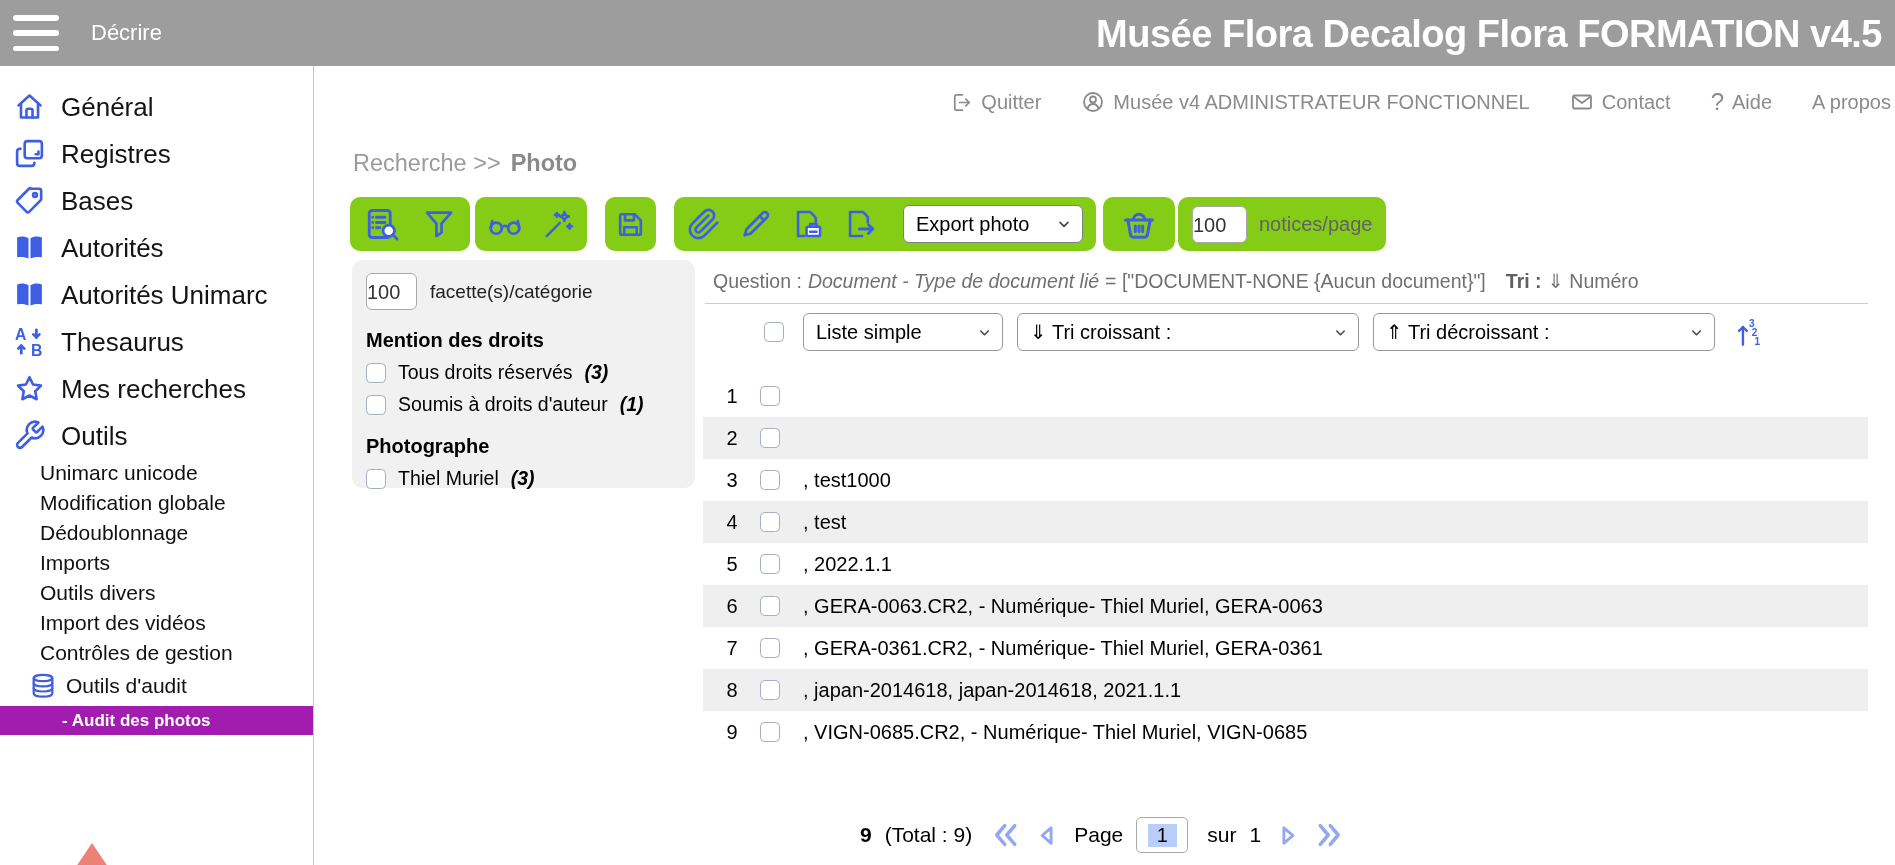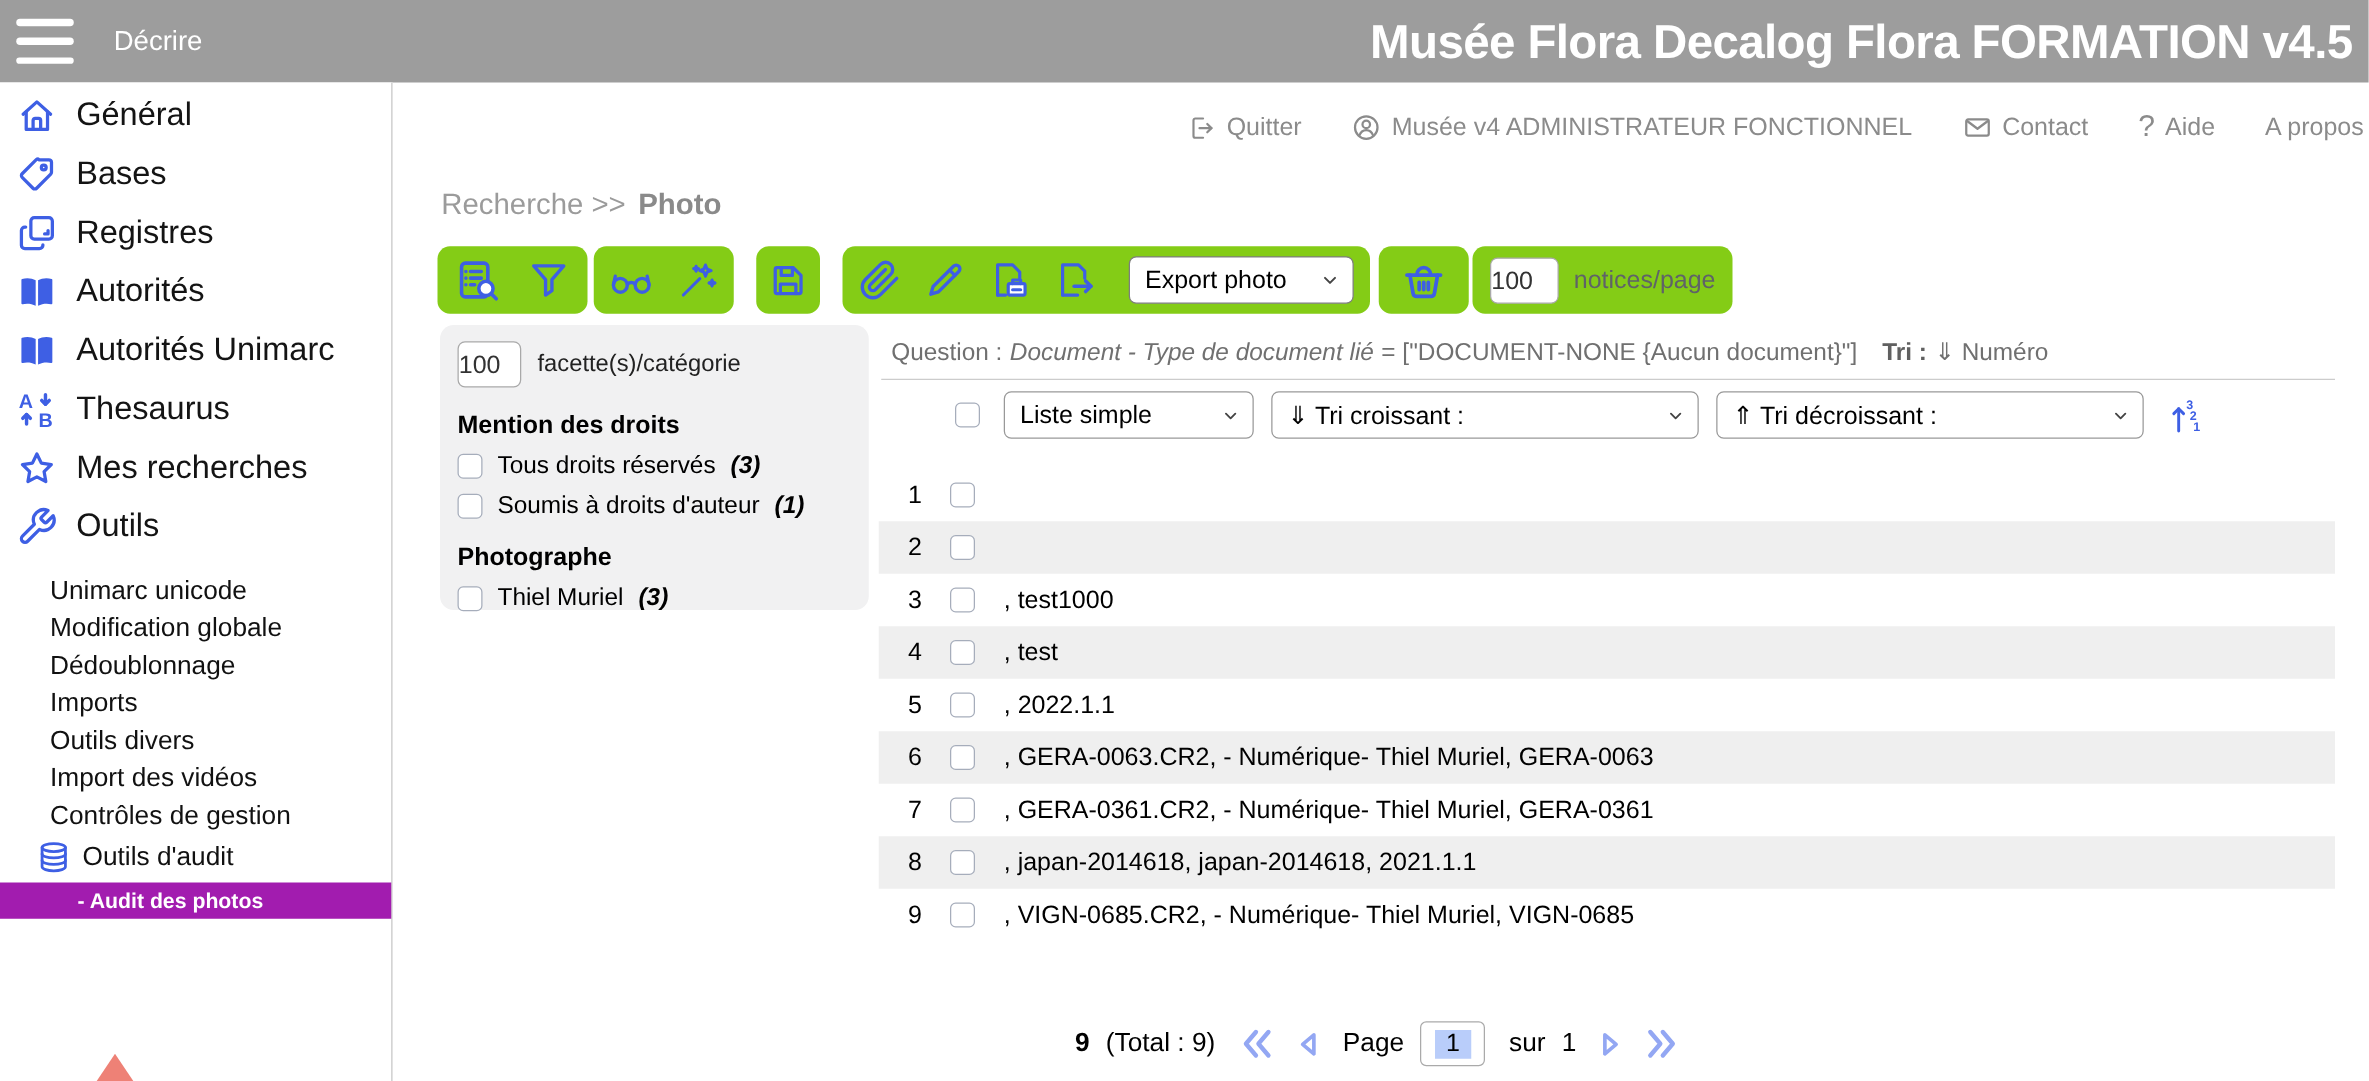--- a/index.html
+++ b/index.html
@@ -11,21 +11,21 @@
   svg{display:block}
   
   .topbar{position:absolute;left:0;top:0;width:1895px;height:66px;background:#9d9d9d;}
   .hamburger{position:absolute;left:13px;top:15px;width:46px;height:36px;display:flex;flex-direction:column;justify-content:space-between;cursor:pointer;}
   .hamburger i{display:block;height:5.5px;background:#fff;border-radius:3px;}
   .module-label{position:absolute;left:91px;top:0;height:66px;line-height:66px;color:#fff;font-size:22px;}
   .app-title{position:absolute;right:0;top:0;height:66px;line-height:68px;padding-right:13px;color:#fff;
     font-size:38px;font-weight:bold;letter-spacing:-.5px;white-space:nowrap;}
   
   .sidebar{position:absolute;left:0;top:66px;width:313px;height:799px;border-right:1px solid #c6c6c6;background:#fff;}
-  .side-item{display:flex;align-items:flex-start;height:47px;padding-left:13px;gap:15px;cursor:pointer;}
+  .side-item{display:flex;align-items:flex-end;height:47px;padding-left:13px;gap:15px;cursor:pointer;}
   .side-item .lbl{font-size:26px;color:#141414;white-space:nowrap;}
   .side-sub{height:30px;line-height:30px;padding-left:40px;font-size:21px;color:#111;cursor:pointer;white-space:nowrap;}
   .side-list{padding-top:10px;}
   .side-sublist{margin-top:6px;}
   .side-audit{display:flex;align-items:center;height:36px;padding-left:29px;gap:9px;font-size:21px;color:#111;cursor:pointer;}
   .side-active{margin-top:2px;height:29px;line-height:29px;background:#a21caf;color:#fff;font-weight:bold;font-size:17px;padding-left:62px;cursor:pointer;white-space:nowrap;}
   .logo-triangle{position:absolute;left:49px;top:777px;width:0;height:0;
     border-left:43px solid transparent;border-right:43px solid transparent;border-bottom:64px solid #ee8176;}
   
   .userbar{position:absolute;top:88px;right:4px;display:flex;align-items:center;gap:40px;color:#8b8b8b;font-size:20px;white-space:nowrap;}
@@ -108,35 +108,35 @@
             <path d="M4 11.2L12 4l8 7.2"></path>
             <path d="M5.8 9.8V20h12.4V9.8"></path>
             <path d="M9.8 20v-5.2a1.2 1.2 0 0 1 1.2-1.2h2a1.2 1.2 0 0 1 1.2 1.2V20"></path>
           </svg>
         </span>
       <span class="lbl">Général</span>
     </div>
     <div class="side-item">
       <span>
           <svg width="33" height="33" viewBox="0 0 24 24" fill="none" stroke="#3e5fe4" stroke-width="1.9" stroke-linecap="round" stroke-linejoin="round">
-            <path d="M13.2 3.5h5.8a1.5 1.5 0 0 1 1.5 1.5v5.8a1.5 1.5 0 0 1-.44 1.06l-8.2 8.2a1.5 1.5 0 0 1-2.12 0l-6.3-6.3a1.5 1.5 0 0 1 0-2.12l8.2-8.2a1.5 1.5 0 0 1 1.06-.44z"></path>
-            <circle cx="16" cy="8" r="1.4"></circle>
-          </svg>
-        </span>
-      <span class="lbl">Bases</span>
-    </div>
-    <div class="side-item">
-      <span>
-          <svg width="33" height="33" viewBox="0 0 24 24" fill="none" stroke="#3e5fe4" stroke-width="1.9" stroke-linecap="round" stroke-linejoin="round">
             <rect x="8.5" y="3" width="12.5" height="12.5" rx="2"></rect>
             <path d="M15.5 18.8v.2a2 2 0 0 1-2 2H5a2 2 0 0 1-2-2V10.5a2 2 0 0 1 2-2h.5"></path>
             <path d="M16.5 12.5h2v-2"></path>
           </svg>
         </span>
       <span class="lbl">Registres</span>
+    </div>
+    <div class="side-item">
+      <span>
+          <svg width="33" height="33" viewBox="0 0 24 24" fill="none" stroke="#3e5fe4" stroke-width="1.9" stroke-linecap="round" stroke-linejoin="round">
+            <path d="M13.2 3.5h5.8a1.5 1.5 0 0 1 1.5 1.5v5.8a1.5 1.5 0 0 1-.44 1.06l-8.2 8.2a1.5 1.5 0 0 1-2.12 0l-6.3-6.3a1.5 1.5 0 0 1 0-2.12l8.2-8.2a1.5 1.5 0 0 1 1.06-.44z"></path>
+            <circle cx="16" cy="8" r="1.4"></circle>
+          </svg>
+        </span>
+      <span class="lbl">Bases</span>
     </div>
     <div class="side-item">
       <span>
           <svg width="33" height="33" viewBox="0 0 24 24" fill="#3e5fe4" stroke="none">
             <path d="M11.3 5.3C9.1 3.9 5.9 3.7 3.4 4.5c-.25.08-.4.3-.4.55v13.5c0 .42.4.72.8.62 2.2-.55 5.2-.35 7.5.9V5.3z"></path>
             <path d="M12.7 5.3c2.2-1.4 5.4-1.6 7.9-.8.25.08.4.3.4.55v13.5c0 .42-.4.72-.8.62-2.2-.55-5.2-.35-7.5.9V5.3z"></path>
           </svg>
         </span>
       <span class="lbl">Autorités</span>
     </div>

